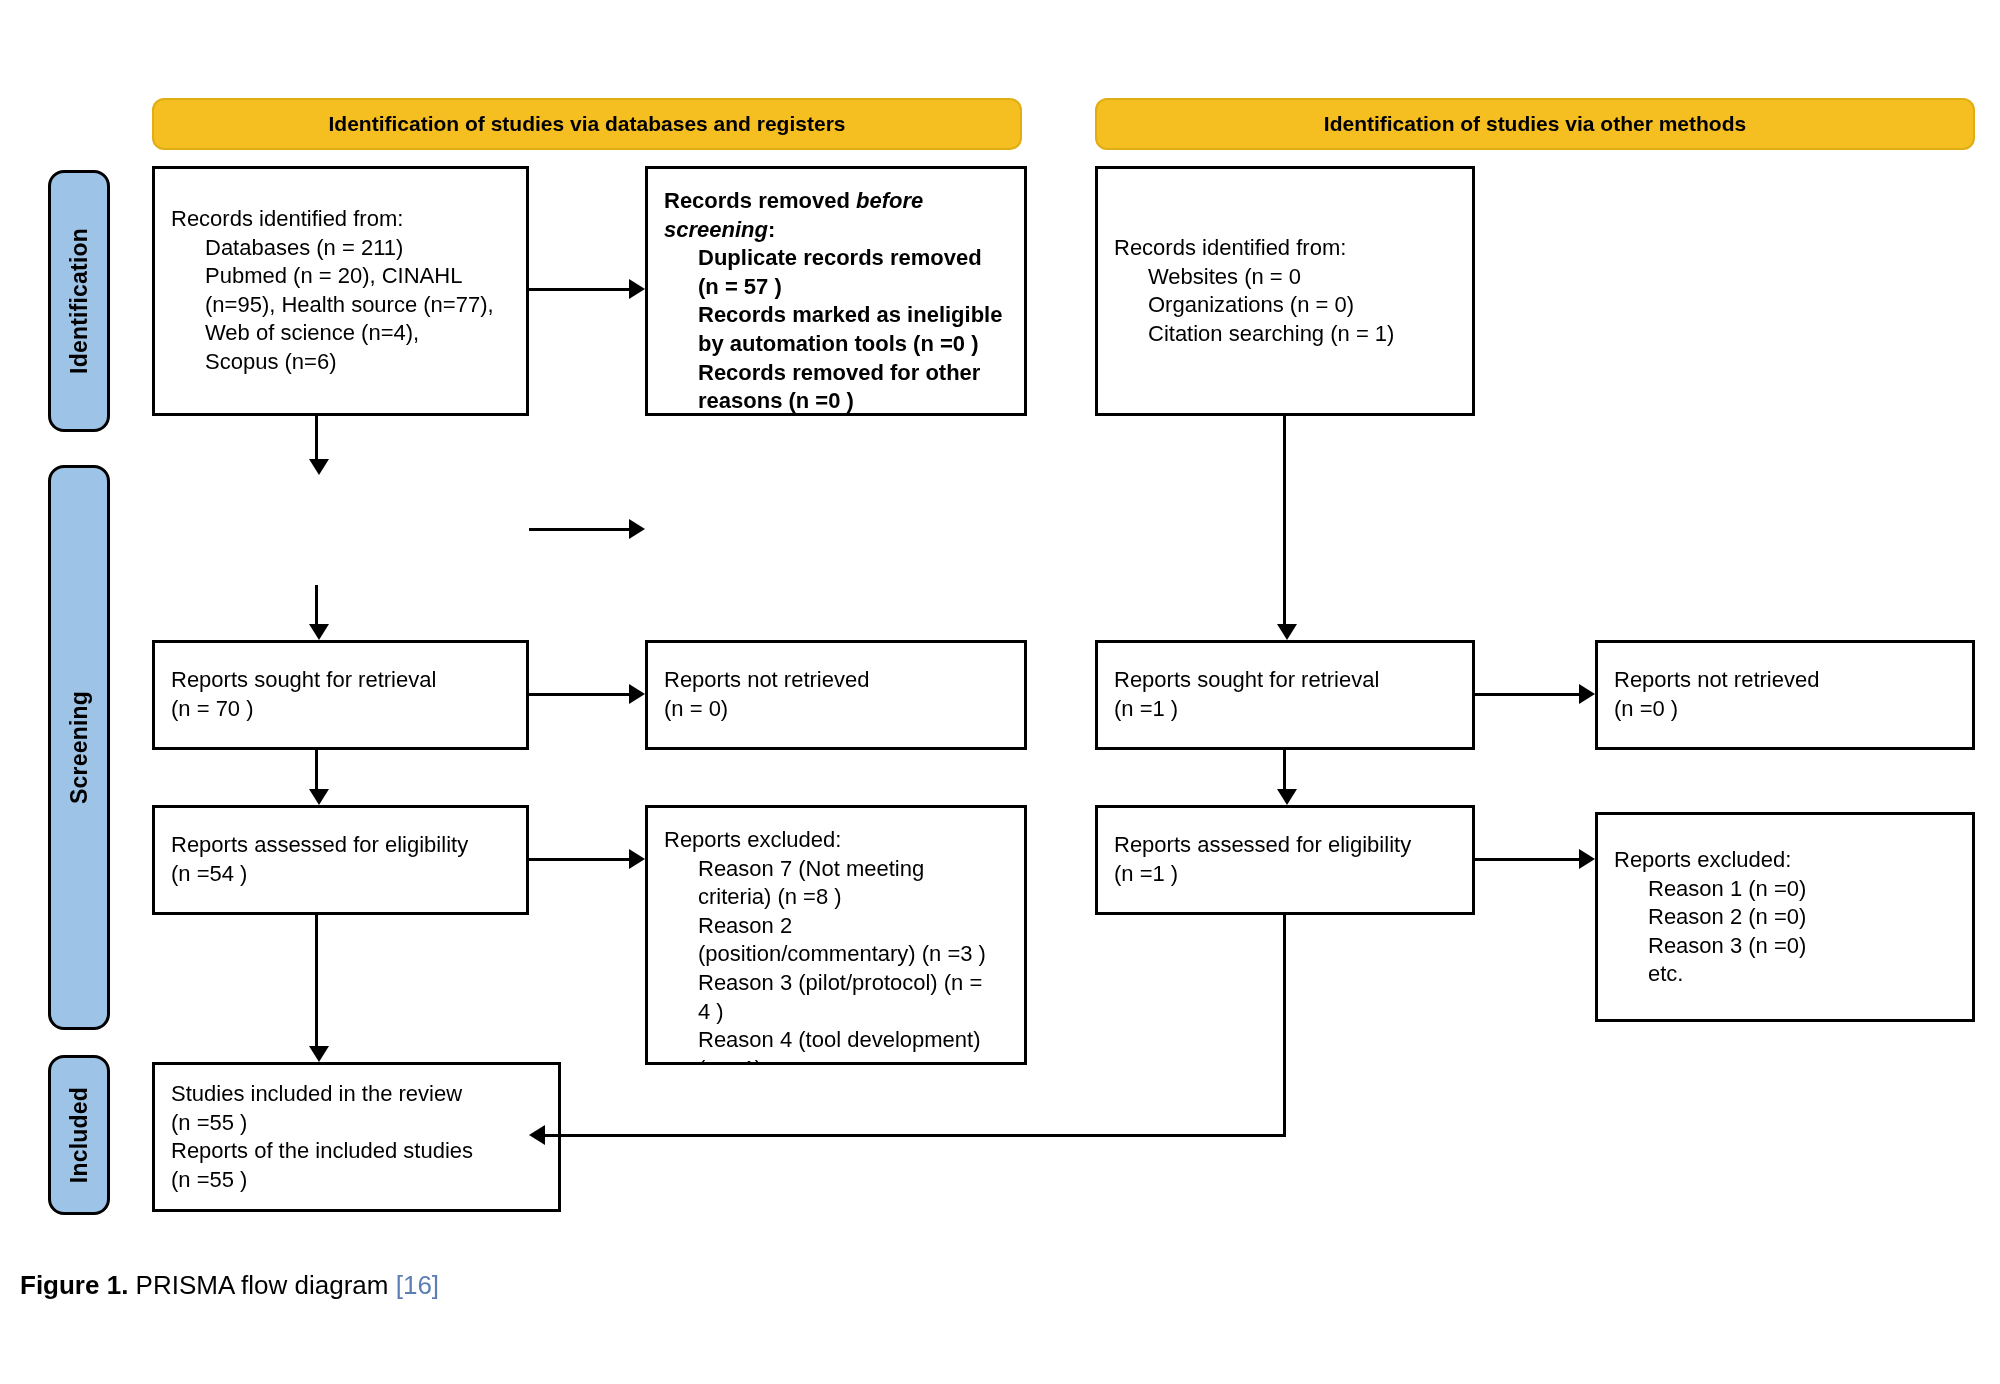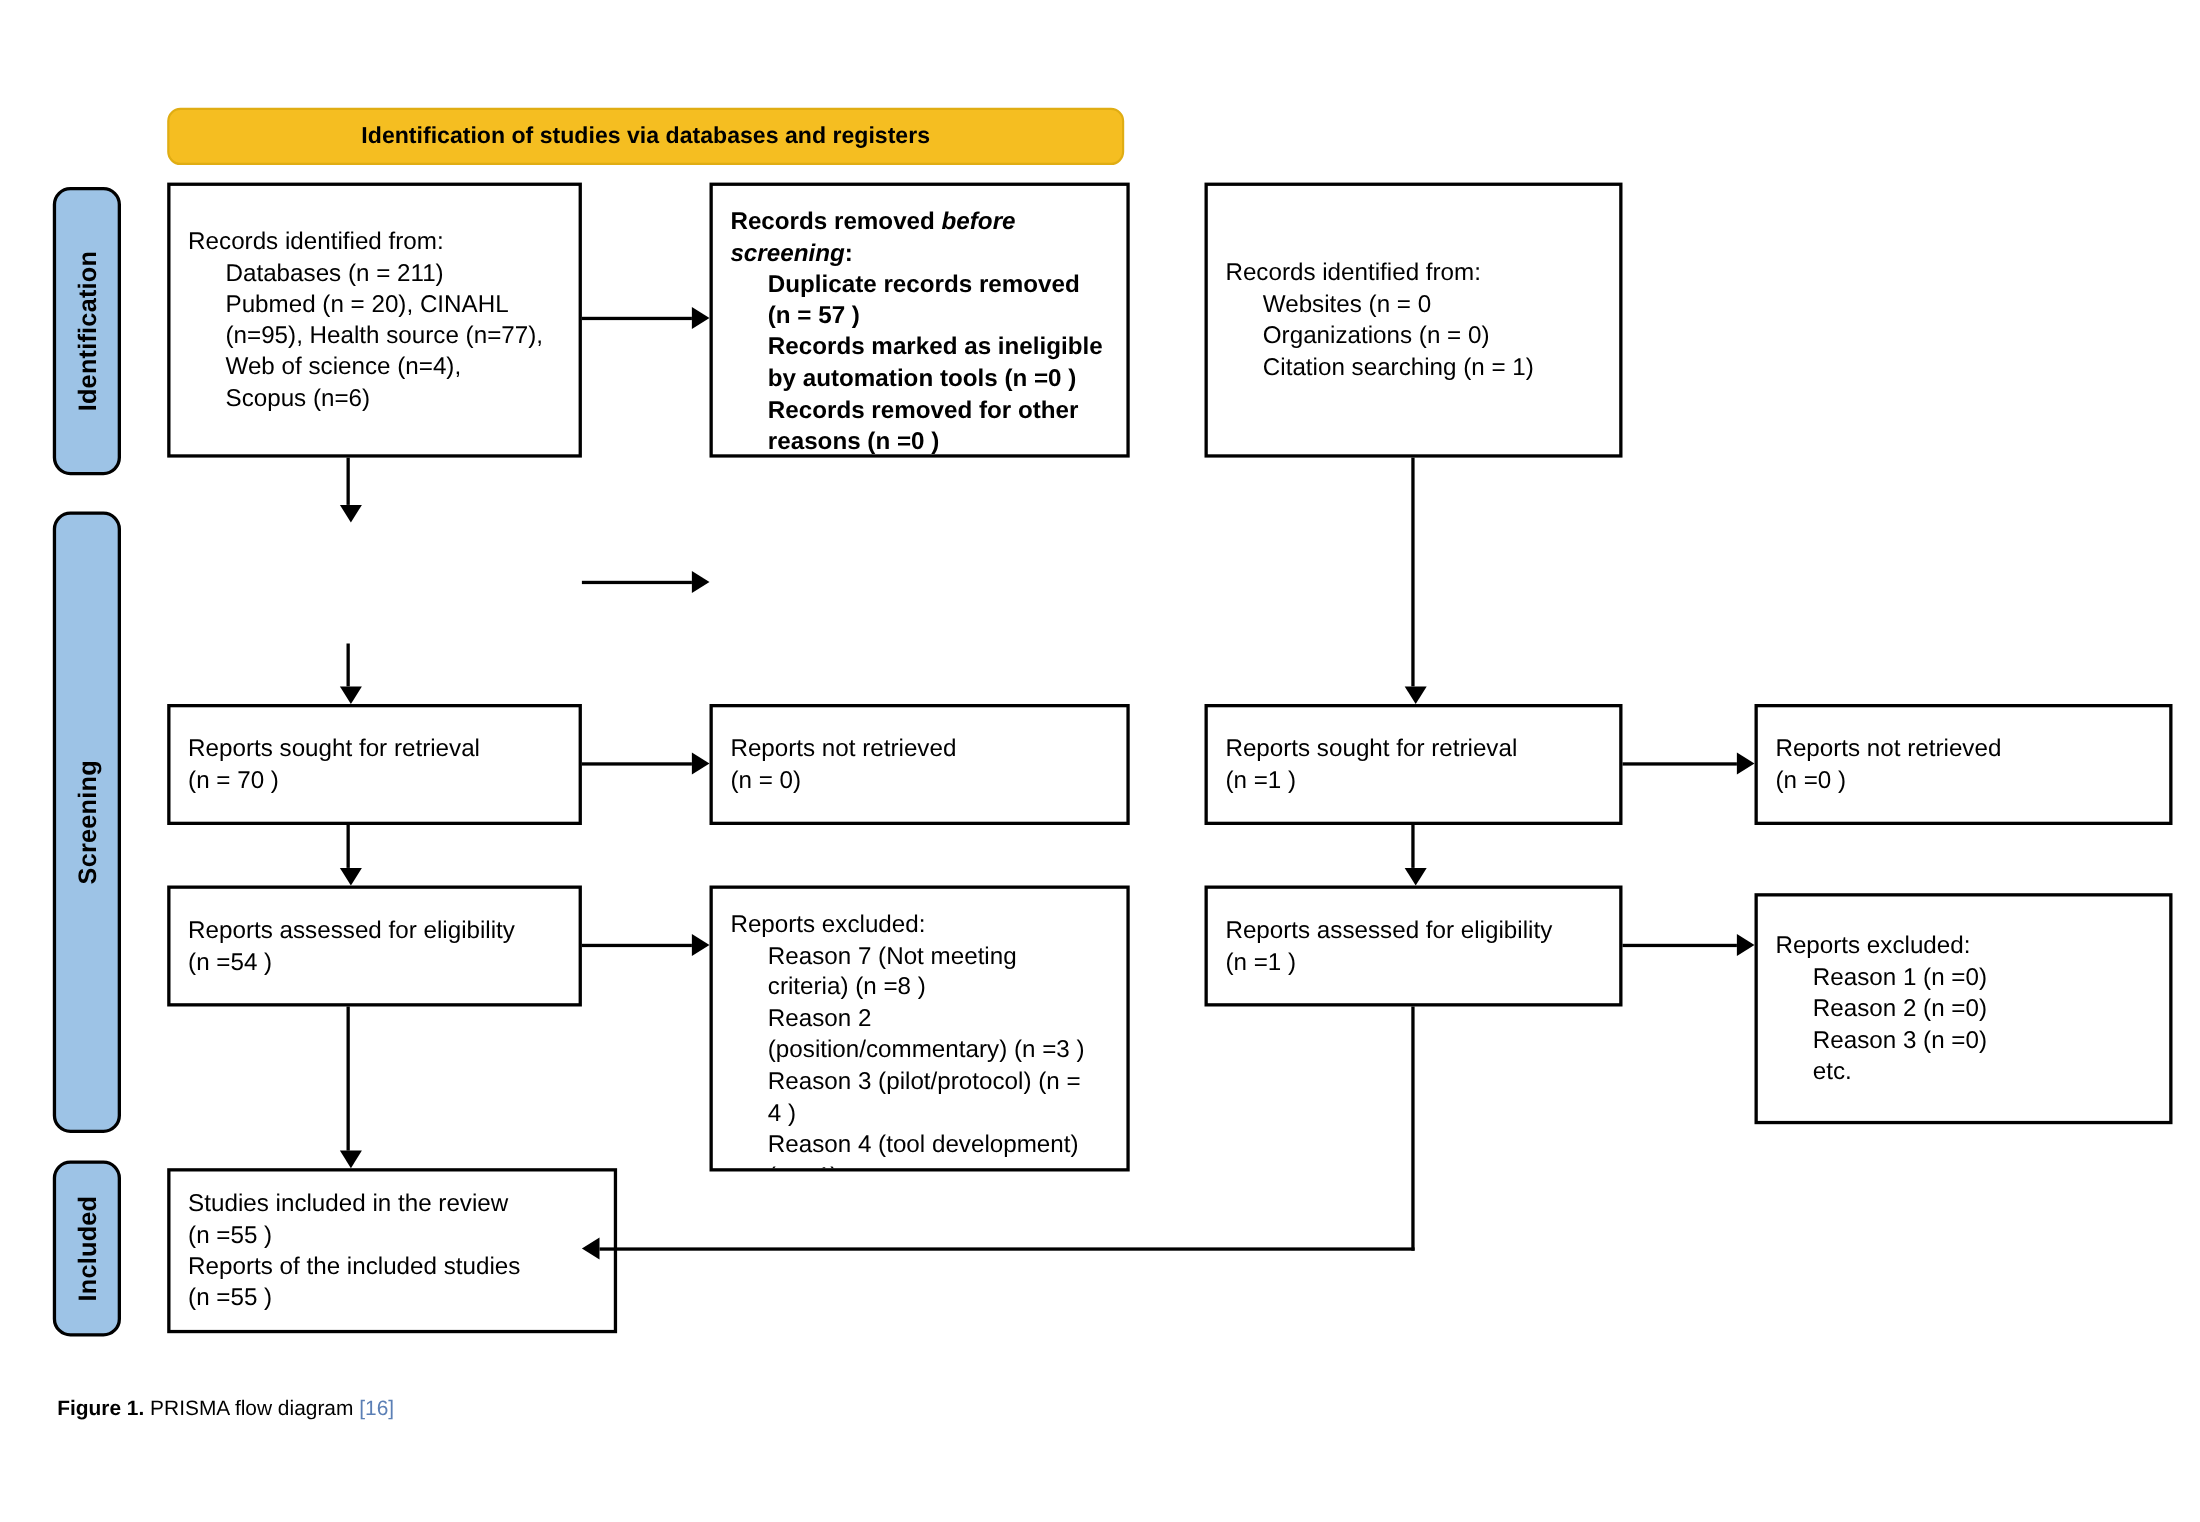--- a/index.html
+++ b/index.html
@@ -102,23 +102,23 @@
     position: absolute;
     width: 0; height: 0;
     border-left: 10px solid transparent;
     border-right: 10px solid transparent;
     border-top: 16px solid #000;
   }
 
   
   #caption {
     position: absolute;
-    left: 52px;
+    left: 20px;
     top: 1270px;
-    font-size: 19px;
+    font-size: 26px;
     color: #000;
   }
   #caption .cap-bold { font-weight: bold; }
   #caption .cap-ref { color: #5b7fb5; }
 </style>
 </head>
 <body>
 
 <div id="page">
 
@@ -127,20 +127,23 @@
   </div>
   <div class="phase-pill" style="left:48px; top:465px; width:62px; height:565px;">
     <span>Screening</span>
   </div>
   <div class="phase-pill" style="left:48px; top:1055px; width:62px; height:160px;">
     <span>Included</span>
   </div>
 
   <div class="banner" style="left:152px; top:98px; width:870px; height:52px;">
     <span>Identification of studies via databases and registers</span>
+  </div>
+  <div class="banner" style="left:1095px; top:98px; width:880px; height:52px;">
+    <span>Identification of studies via other methods</span>
   </div>
 
   <div class="fbox" style="left:152px; top:166px; width:377px; height:250px;">
     <div class="inner">
       <div class="line">Records identified from:</div>
       <div class="line ind">Databases (n = 211)</div>
       <div class="line ind">Pubmed (n = 20), CINAHL</div>
       <div class="line ind">(n=95), Health source (n=77),</div>
       <div class="line ind">Web of science (n=4),</div>
       <div class="line ind">Scopus (n=6)</div>

